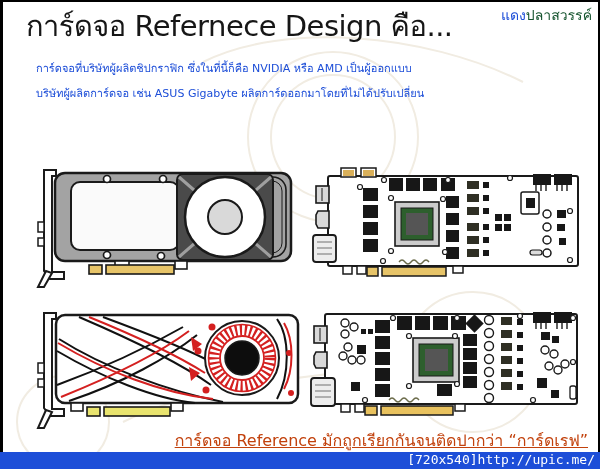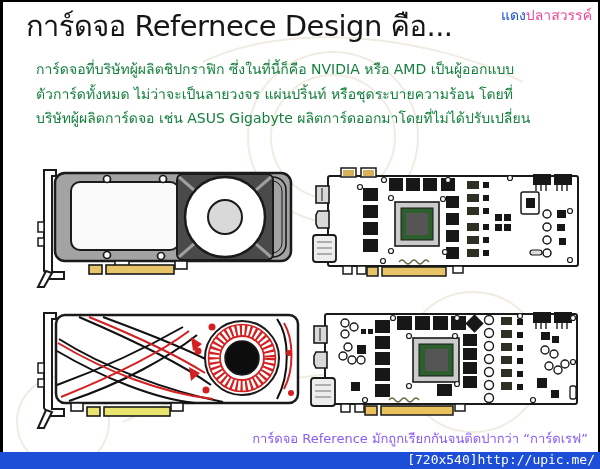--- a/index.html
+++ b/index.html
@@ -13,29 +13,30 @@
   }
   .wm { position:absolute; inset:0; pointer-events:none; }
   .title {
     position:absolute; left:7px; top:1px; font-size:29px; color:#161616;
     letter-spacing:-0.5px; white-space:nowrap;margin-left:16px;
   }
   .credit {
     position:absolute; right:6px; top:2px; font-size:14px; white-space:nowrap;
   }
   .credit .r { color:#1d4ed8; }
-  .credit .d { color:#ec4899; }
+  .credit .d { color:#14532d; }
   .para {
     position:absolute; left:33px; top:55px; width:545px;
-    font-size:14px; line-height:24.5px; color:#15803d; white-space:nowrap;
+    font-size:11px; line-height:24.5px; color:#1d4ed8; white-space:nowrap;
   }
   .card { position:absolute; pointer-events:none; }
   .caption {
-    position:absolute; right:10px; top:426px; font-size:13px; color:#8b5cf6;
+    position:absolute; right:10px; top:426px; font-size:16px; color:#c2410c;
     white-space:nowrap;
+    text-decoration:underline;
   }
   .footer-bar {
     position:absolute; left:0; right:0; bottom:0; height:17px; background:#1d4ed8;
     color:#fff; text-align:right;
     font:13px "DejaVu Sans Mono", monospace; line-height:16px; padding-right:5px;
     box-sizing:border-box;
   }
   svg .ol { stroke:#1a1a1a; }
 </style>
 </head>
@@ -55,21 +56,20 @@
       </g>
     </svg>
 
     <div class="title">การ์ดจอ Refernece Design คือ...</div>
     <div class="credit">
       <span class="r">แดง</span><span class="d">ปลาสวรรค์</span>
     </div>
 
     <div class="para">
       <div>การ์ดจอที่บริษัทผู้ผลิตชิปกราฟิก ซึ่งในที่นี้ก็คือ NVIDIA หรือ AMD เป็นผู้ออกแบบ</div>
-      <div>ตัวการ์ดทั้งหมด ไม่ว่าจะเป็นลายวงจร แผ่นปริ้นท์ หรือชุดระบายความร้อน โดยที่</div>
       <div>บริษัทผู้ผลิตการ์ดจอ เช่น ASUS Gigabyte ผลิตการ์ดออกมาโดยที่ไม่ได้ปรับเปลี่ยน</div>
     </div>
 
     <div class="card" style="left:12px; top:164px; width:290px; height:132px;">
       <svg width="290" height="132" viewBox="0 0 290 132">
 
         <g>
           <path d="M29,4 h12 v6 h-4 v96 h12 v7 h-14 l-6,-8 z" fill="#fff" class="ol" stroke-width="2"></path>
           <path d="M31,105 l-8,16 h6 l8,-14 z" fill="#fff" class="ol" stroke-width="2"></path>
           <rect x="23" y="56" width="6" height="10" fill="#fff" class="ol" stroke-width="1.5"></rect>

